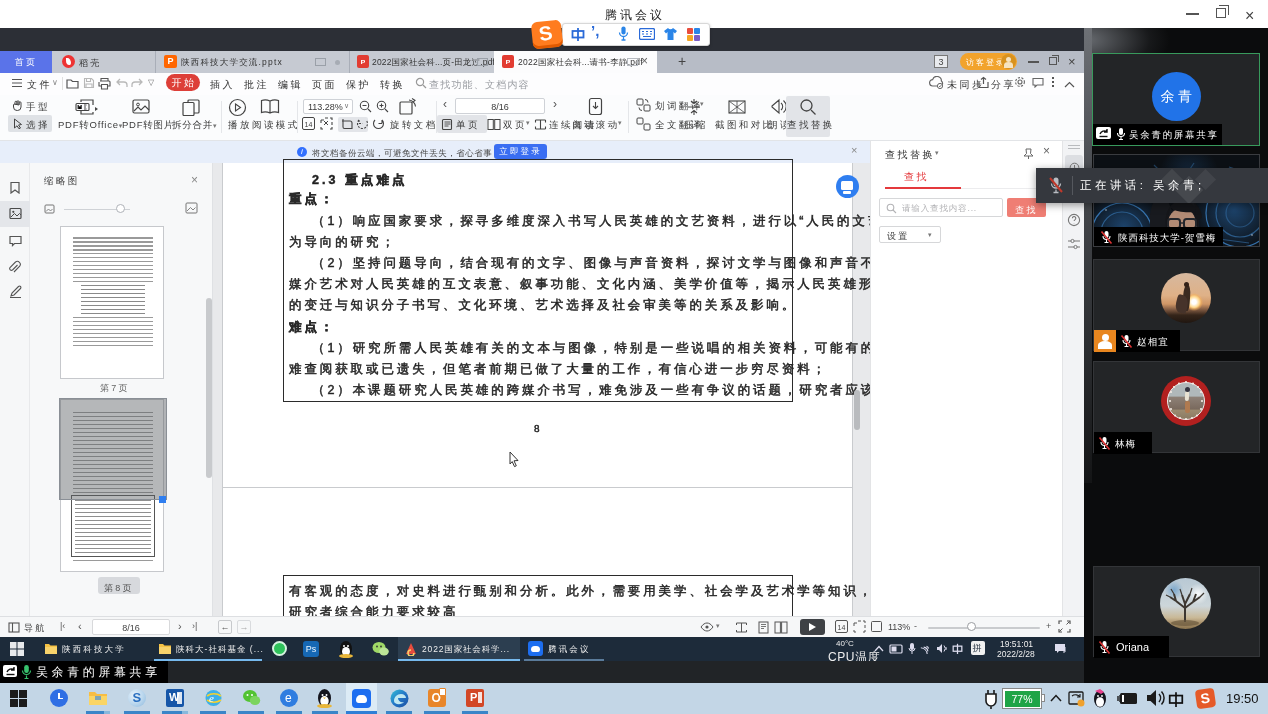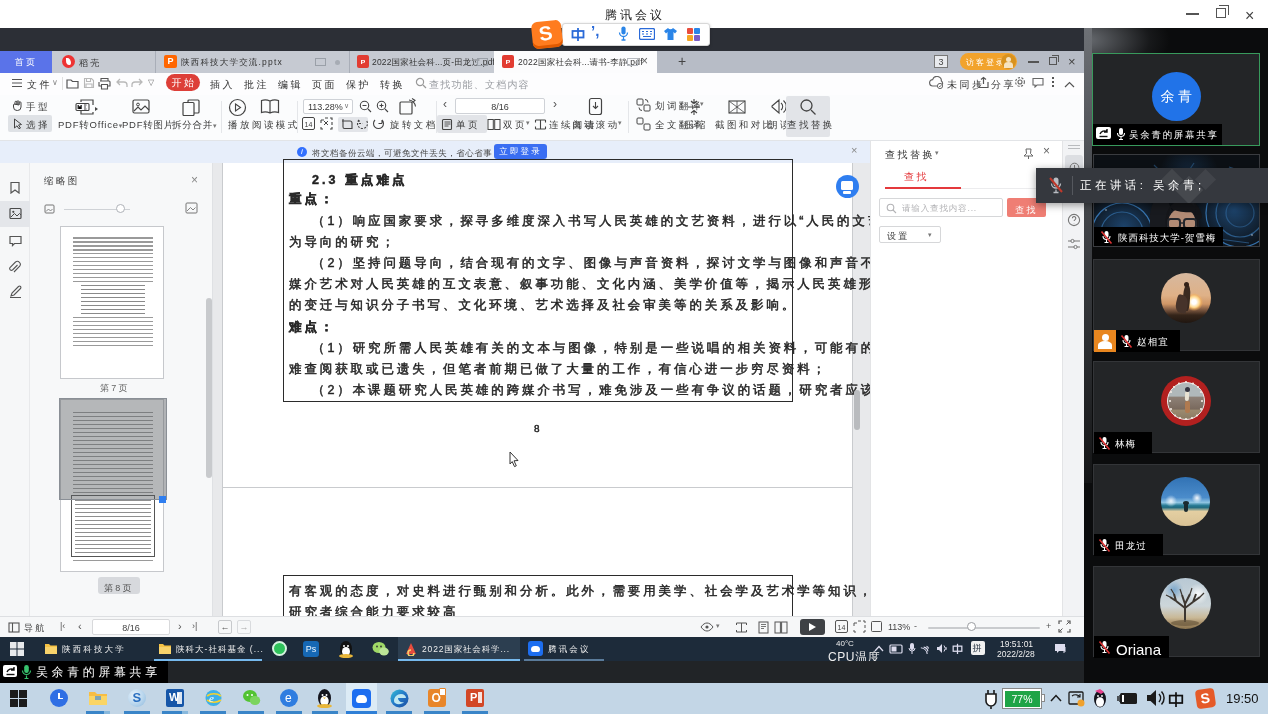--- a/index.html
+++ b/index.html
@@ -643,58 +643,41 @@
    <div class="abs" style="left:0;top:70px;width:58px;height:22px;background:#000">
     <svg class="abs" style="left:4px;top:4px" width="13" height="15" viewBox="0 0 13 15">
             <rect x="4.5" y="1" width="4" height="7" rx="2" fill="#fff"></rect>
             <path d="M3 6a3.5 3.5 0 007 0 M6.5 10v2.5 M4.5 12.5h4" stroke="#fff" fill="none" stroke-width="1.1"></path>
             <path d="M1.5 1.5l10 12" stroke="#d33" stroke-width="1.6"></path>
           </svg>
     <span class="abs" style="left:21px;top:6px;font-size:9.5px;color:#fff;letter-spacing:.1em">林梅</span>
    </div>
   </div>
 
-  <div class="abs" style="left:9px;top:436px;width:167px;height:91px;border:1px solid #333538;background:#232527">
-   <div class="abs" style="left:67px;top:12px;width:49px;height:49px;border-radius:50%;background:
-     radial-gradient(circle 7px at 36px 21px,rgba(255,255,255,.95),transparent 75%),
-     radial-gradient(circle 8px at 10px 24px,rgba(255,255,255,.85),transparent 75%),
-     linear-gradient(to bottom,#3172b4 0%,#4b8ccb 42%,#8ec4e2 52%,#2a7d96 58%,#1f6a80 62%,#e4cfa2 70%,#d9c295 100%)">
-    <div class="abs" style="left:23px;top:26px;width:4px;height:9px;background:#1a2a30;border-radius:2px"></div>
-    <div class="abs" style="left:22px;top:24px;width:6px;height:4px;border-radius:50%;background:#1a2a30"></div>
-   </div>
-   <div class="abs" style="left:0;top:69px;width:69px;height:22px;background:#000">
-    <svg class="abs" style="left:4px;top:4px" width="13" height="15" viewBox="0 0 13 15">
-            <rect x="4.5" y="1" width="4" height="7" rx="2" fill="#fff"></rect>
-            <path d="M3 6a3.5 3.5 0 007 0 M6.5 10v2.5 M4.5 12.5h4" stroke="#fff" fill="none" stroke-width="1.1"></path>
-            <path d="M1.5 1.5l10 12" stroke="#d33" stroke-width="1.6"></path>
-          </svg>
-    <span class="abs" style="left:21px;top:6px;font-size:9.5px;color:#fff;letter-spacing:.12em">田龙过</span>
-   </div>
-  </div>
 
   <div class="abs" style="left:9px;top:538px;width:167px;height:91px;border:1px solid #333538;background:#232527">
    <div class="abs" style="left:66px;top:11px;width:51px;height:51px;border-radius:50%;background:
      radial-gradient(circle 12px at 14px 12px,#7ba7cc,transparent 80%),
      radial-gradient(circle 14px at 38px 16px,rgba(255,255,255,.9),transparent 75%),
      linear-gradient(to bottom,#b8c8d4 0%,#cdd6da 55%,#c9b896 78%,#a8906a 88%,#8a744f 100%)">
     <svg class="abs" style="left:0;top:0" width="51" height="51" viewBox="0 0 51 51">
             <g stroke="#3d3731" fill="none">
               <path d="M25 44V26 M25 30l-9-7M25 30l8-6 M16 23l-6-4M16 23l-2-7 M33 24l7-5M33 24l3-8 M25 26l-3-9M25 26l5-10" stroke-width="2"></path>
               <path d="M10 19l-4-2M14 16l-3-5M30 16l2-6M40 19l4-4M22 17l-2-6" stroke-width="1.2"></path>
             </g>
             <ellipse cx="25" cy="45" rx="14" ry="3" fill="#6b5a3e" opacity=".7"></ellipse>
           </svg>
    </div>
    <div class="abs" style="left:0;top:69px;width:75px;height:22px;background:#000">
     <svg class="abs" style="left:4px;top:4px" width="13" height="15" viewBox="0 0 13 15">
             <rect x="4.5" y="1" width="4" height="7" rx="2" fill="#fff"></rect>
             <path d="M3 6a3.5 3.5 0 007 0 M6.5 10v2.5 M4.5 12.5h4" stroke="#fff" fill="none" stroke-width="1.1"></path>
             <path d="M1.5 1.5l10 12" stroke="#d33" stroke-width="1.6"></path>
           </svg>
-    <span class="abs" style="left:22px;top:5px;font-size:15px;color:#fff">Oriana</span>
+    <span class="abs" style="left:22px;top:5px;font-size:11px;color:#fff">Oriana</span>
    </div>
   </div>
 </div>
 
 <div class="abs" id="sharebar" style="left:0;top:661px;width:1268px;height:22px;background:#212427">
  <div class="abs" style="left:0;top:0;width:168px;height:22px;background:#000">
   <div class="abs" style="left:3px;top:4px;width:14px;height:12px;background:#fff;border-radius:2px">
    <svg class="abs" style="left:1.5px;top:1px" width="11" height="10" viewBox="0 0 11 10">
             <path d="M2 6a5 5 0 017-2.5 M9 1v3H6" fill="none" stroke="#111" stroke-width="1.4"></path>
             <path d="M1.5 8.5h8" stroke="#111" stroke-width="1.4"></path>

